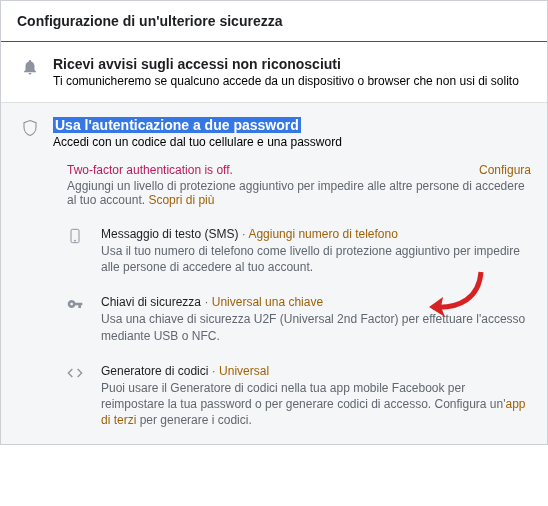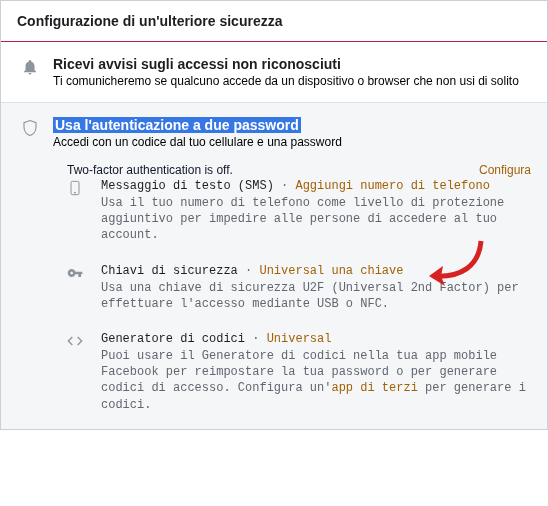--- a/index.html
+++ b/index.html
@@ -8,24 +8,24 @@
 .panel-header { padding: 12px 16px; border-bottom: 1px solid #be185d; font-weight: 600; font-size: 14px; color: #1c1e21; }
 .section { display: flex; padding: 14px 20px; border-bottom: 1px solid #dddfe2; }
 .section.highlighted { background: #f5f6f7; border-bottom: none; }
 .section-icon { width: 20px; margin-right: 12px; color: #8d949e; flex-shrink: 0; padding-top: 2px; }
 .section-body { flex: 1; }
 .section-title { font-weight: 600; font-size: 14px; color: #1c1e21; margin-bottom: 2px; }
 .section-title.selected { background: #3578e5; color: #fff; display: inline; padding: 0 2px; }
 .section-sub { font-size: 12px; color: #000000; }
 .twofa-block { padding: 0 16px 16px 66px; background: #f5f6f7; }
 .status-row { display: flex; justify-content: space-between; align-items: baseline; margin-bottom: 2px; }
-.status-text { font-size: 12px; color: #0f172a; }
+.status-text { font-size: 12px; color: #be185d; }
 .status-desc { font-size: 12px; color: #606770; margin-bottom: 20px; }
 .link { color: #a16207; cursor: pointer; text-decoration: none; }
-.method { display: flex; margin-bottom: 20px; font-family: Liberation Mono, monospace; }
+.method { display: flex; margin-bottom: 20px; }
 .method-icon { width: 20px; margin-right: 14px; color: #8d949e; flex-shrink: 0; padding-top: 1px; }
 .method-body { flex: 1; position: relative; }
 .method-title { font-size: 12px; color: #1c1e21; margin-bottom: 2px; }
 .method-desc { font-size: 12px; color: #606770; line-height: 1.35; }
 .sep { color: #606770; }
 .arrow-container { position: absolute; pointer-events: none; }
 svg { display: block; }
 </style>
 </head>
 <body>
@@ -56,20 +56,25 @@
     <div class="section-body">
       <div style="margin-bottom:2px;"><span class="section-title selected">Usa l'autenticazione a due password</span></div>
       <div class="section-sub">Accedi con un codice dal tuo cellulare e una password</div>
     </div>
   </div>
 
   <div class="twofa-block">
     <div class="status-row">
       <span class="status-text">Two-factor authentication is off.</span>
       <a class="link">Configura</a>
+    </div>
+    <div class="status-desc">
+      <span>Aggiungi un livello di protezione aggiuntivo per impedire alle altre persone di accedere al tuo account.</span>
+      <span> </span>
+      <a class="link">Scopri di più</a>
     </div>
 
     <div class="method">
       <div class="method-icon">
         <svg viewBox="0 0 24 24" width="16" height="16" fill="none" stroke="currentColor" stroke-width="1.5">
             <rect x="6" y="2" width="12" height="20" rx="2"></rect>
             <circle cx="12" cy="19" r="0.8" fill="currentColor"></circle>
           </svg>
       </div>
       <div class="method-body">

